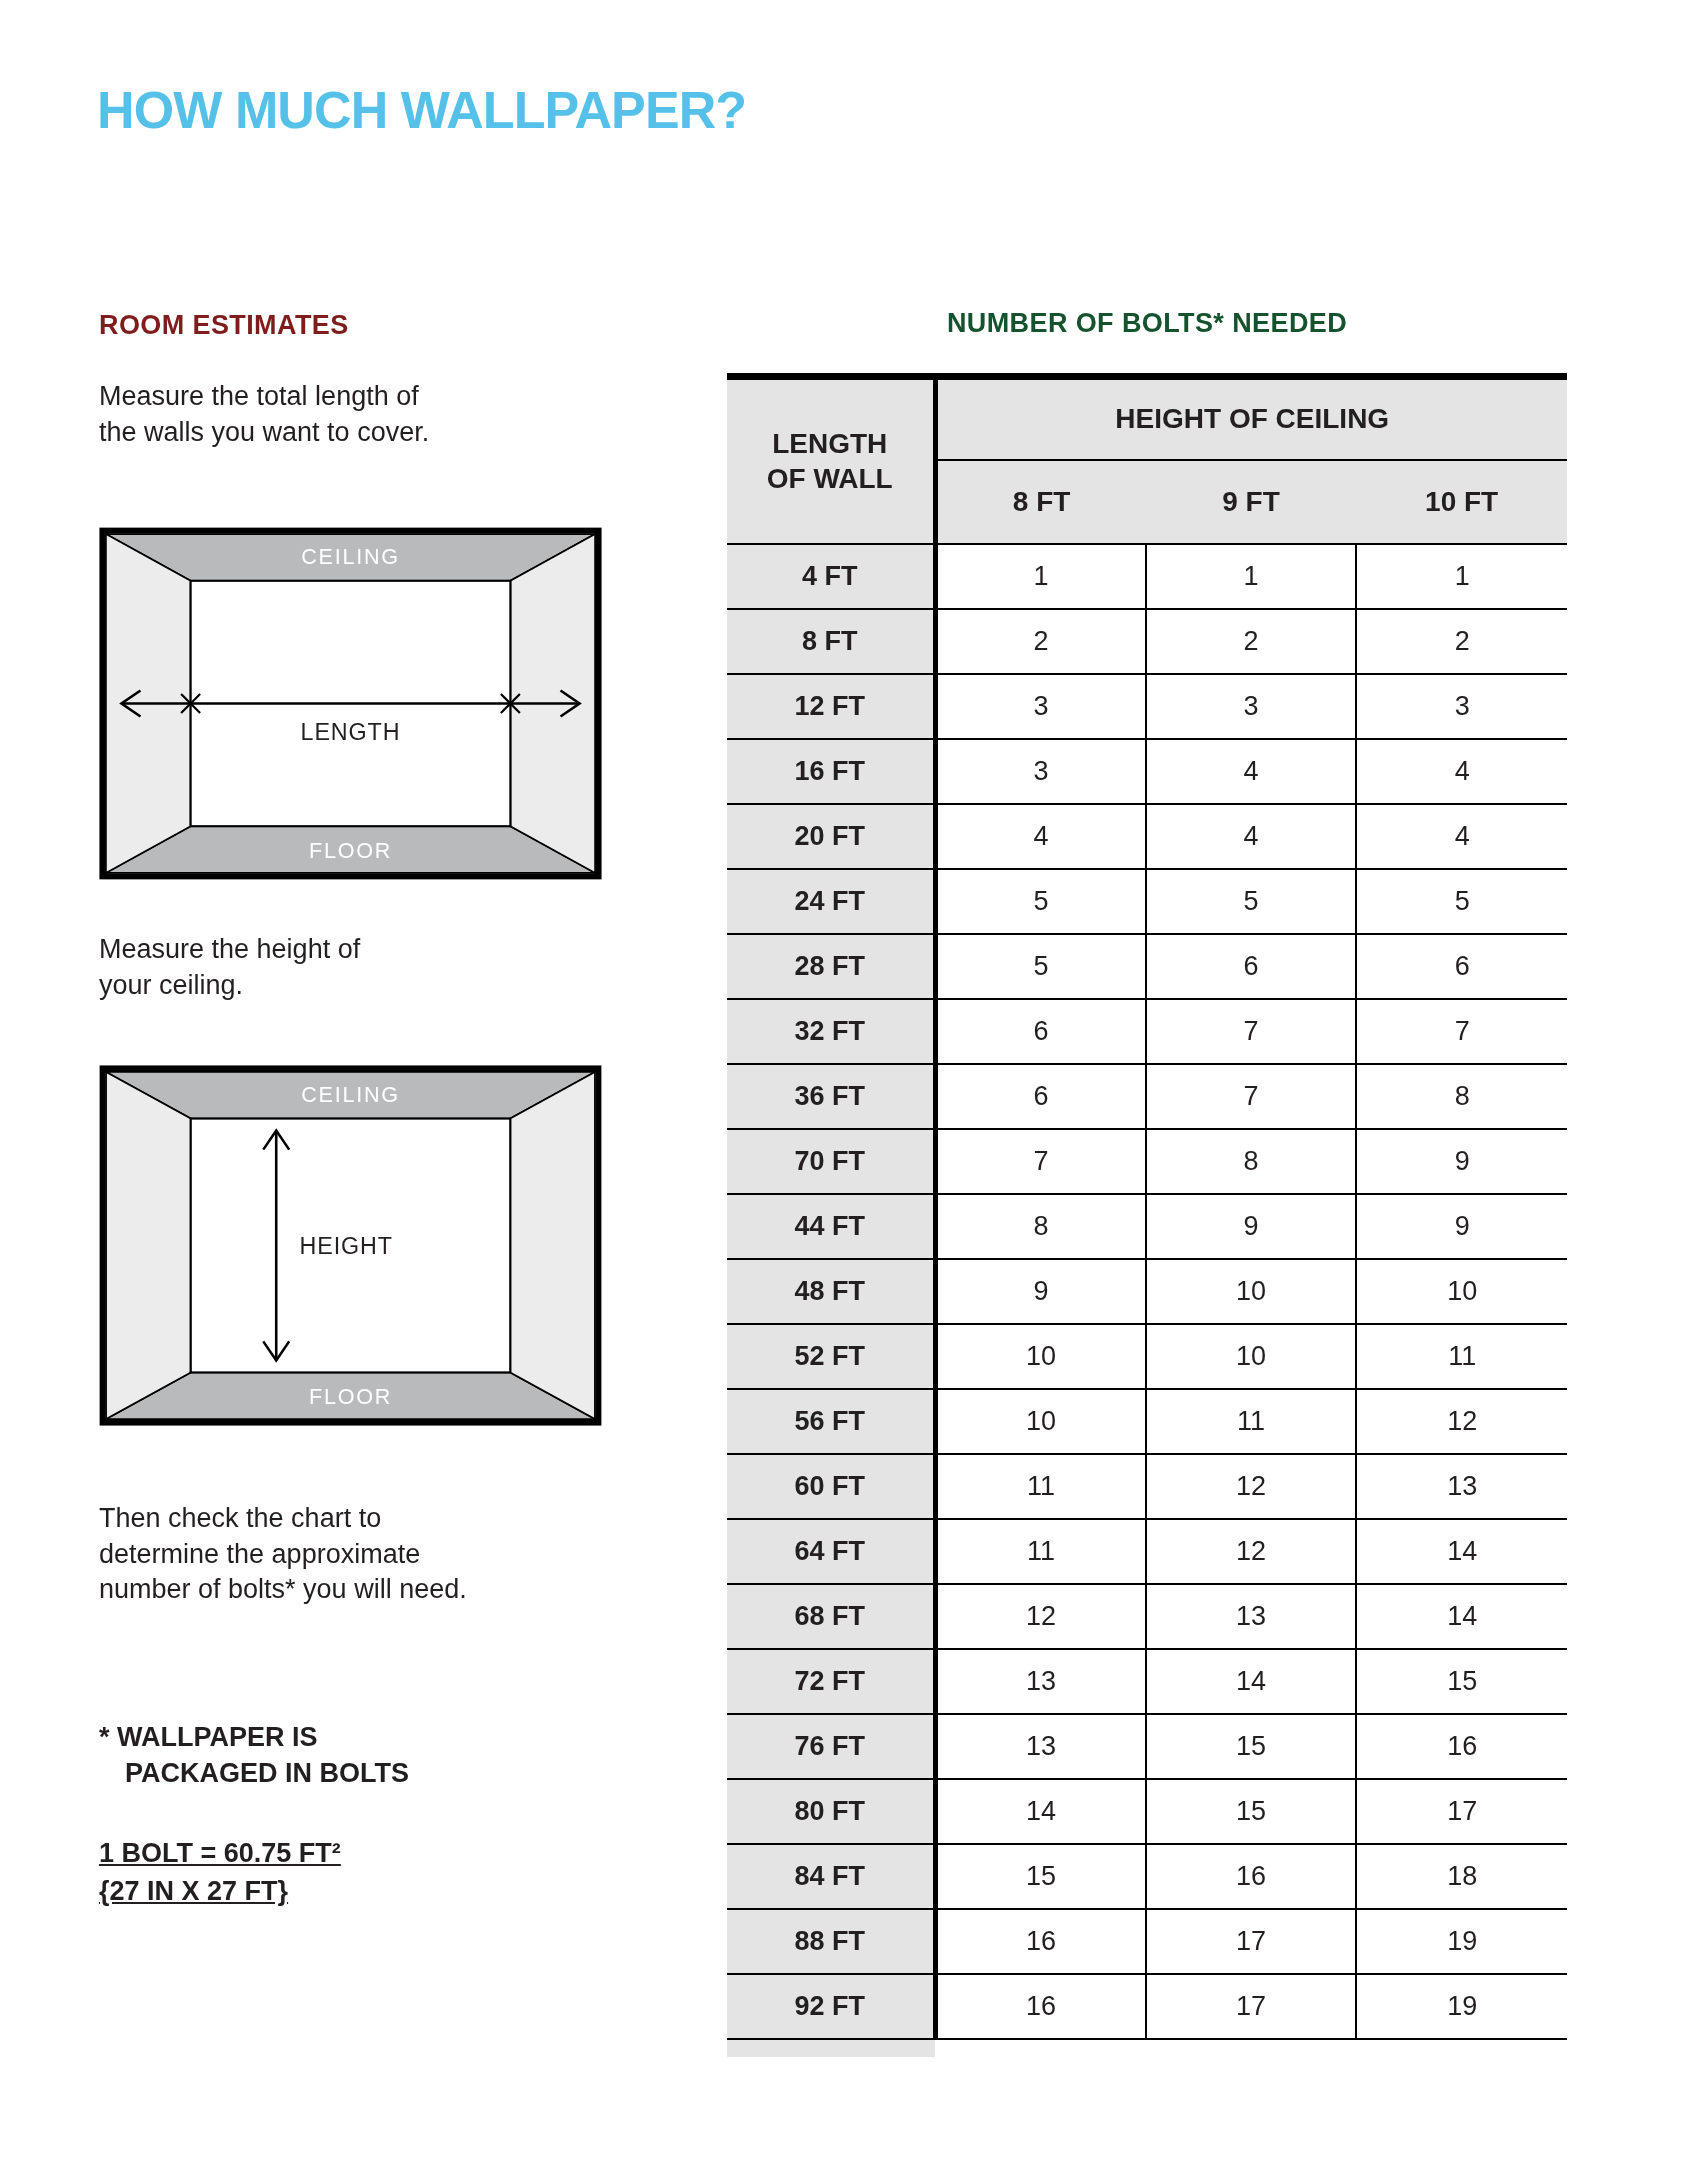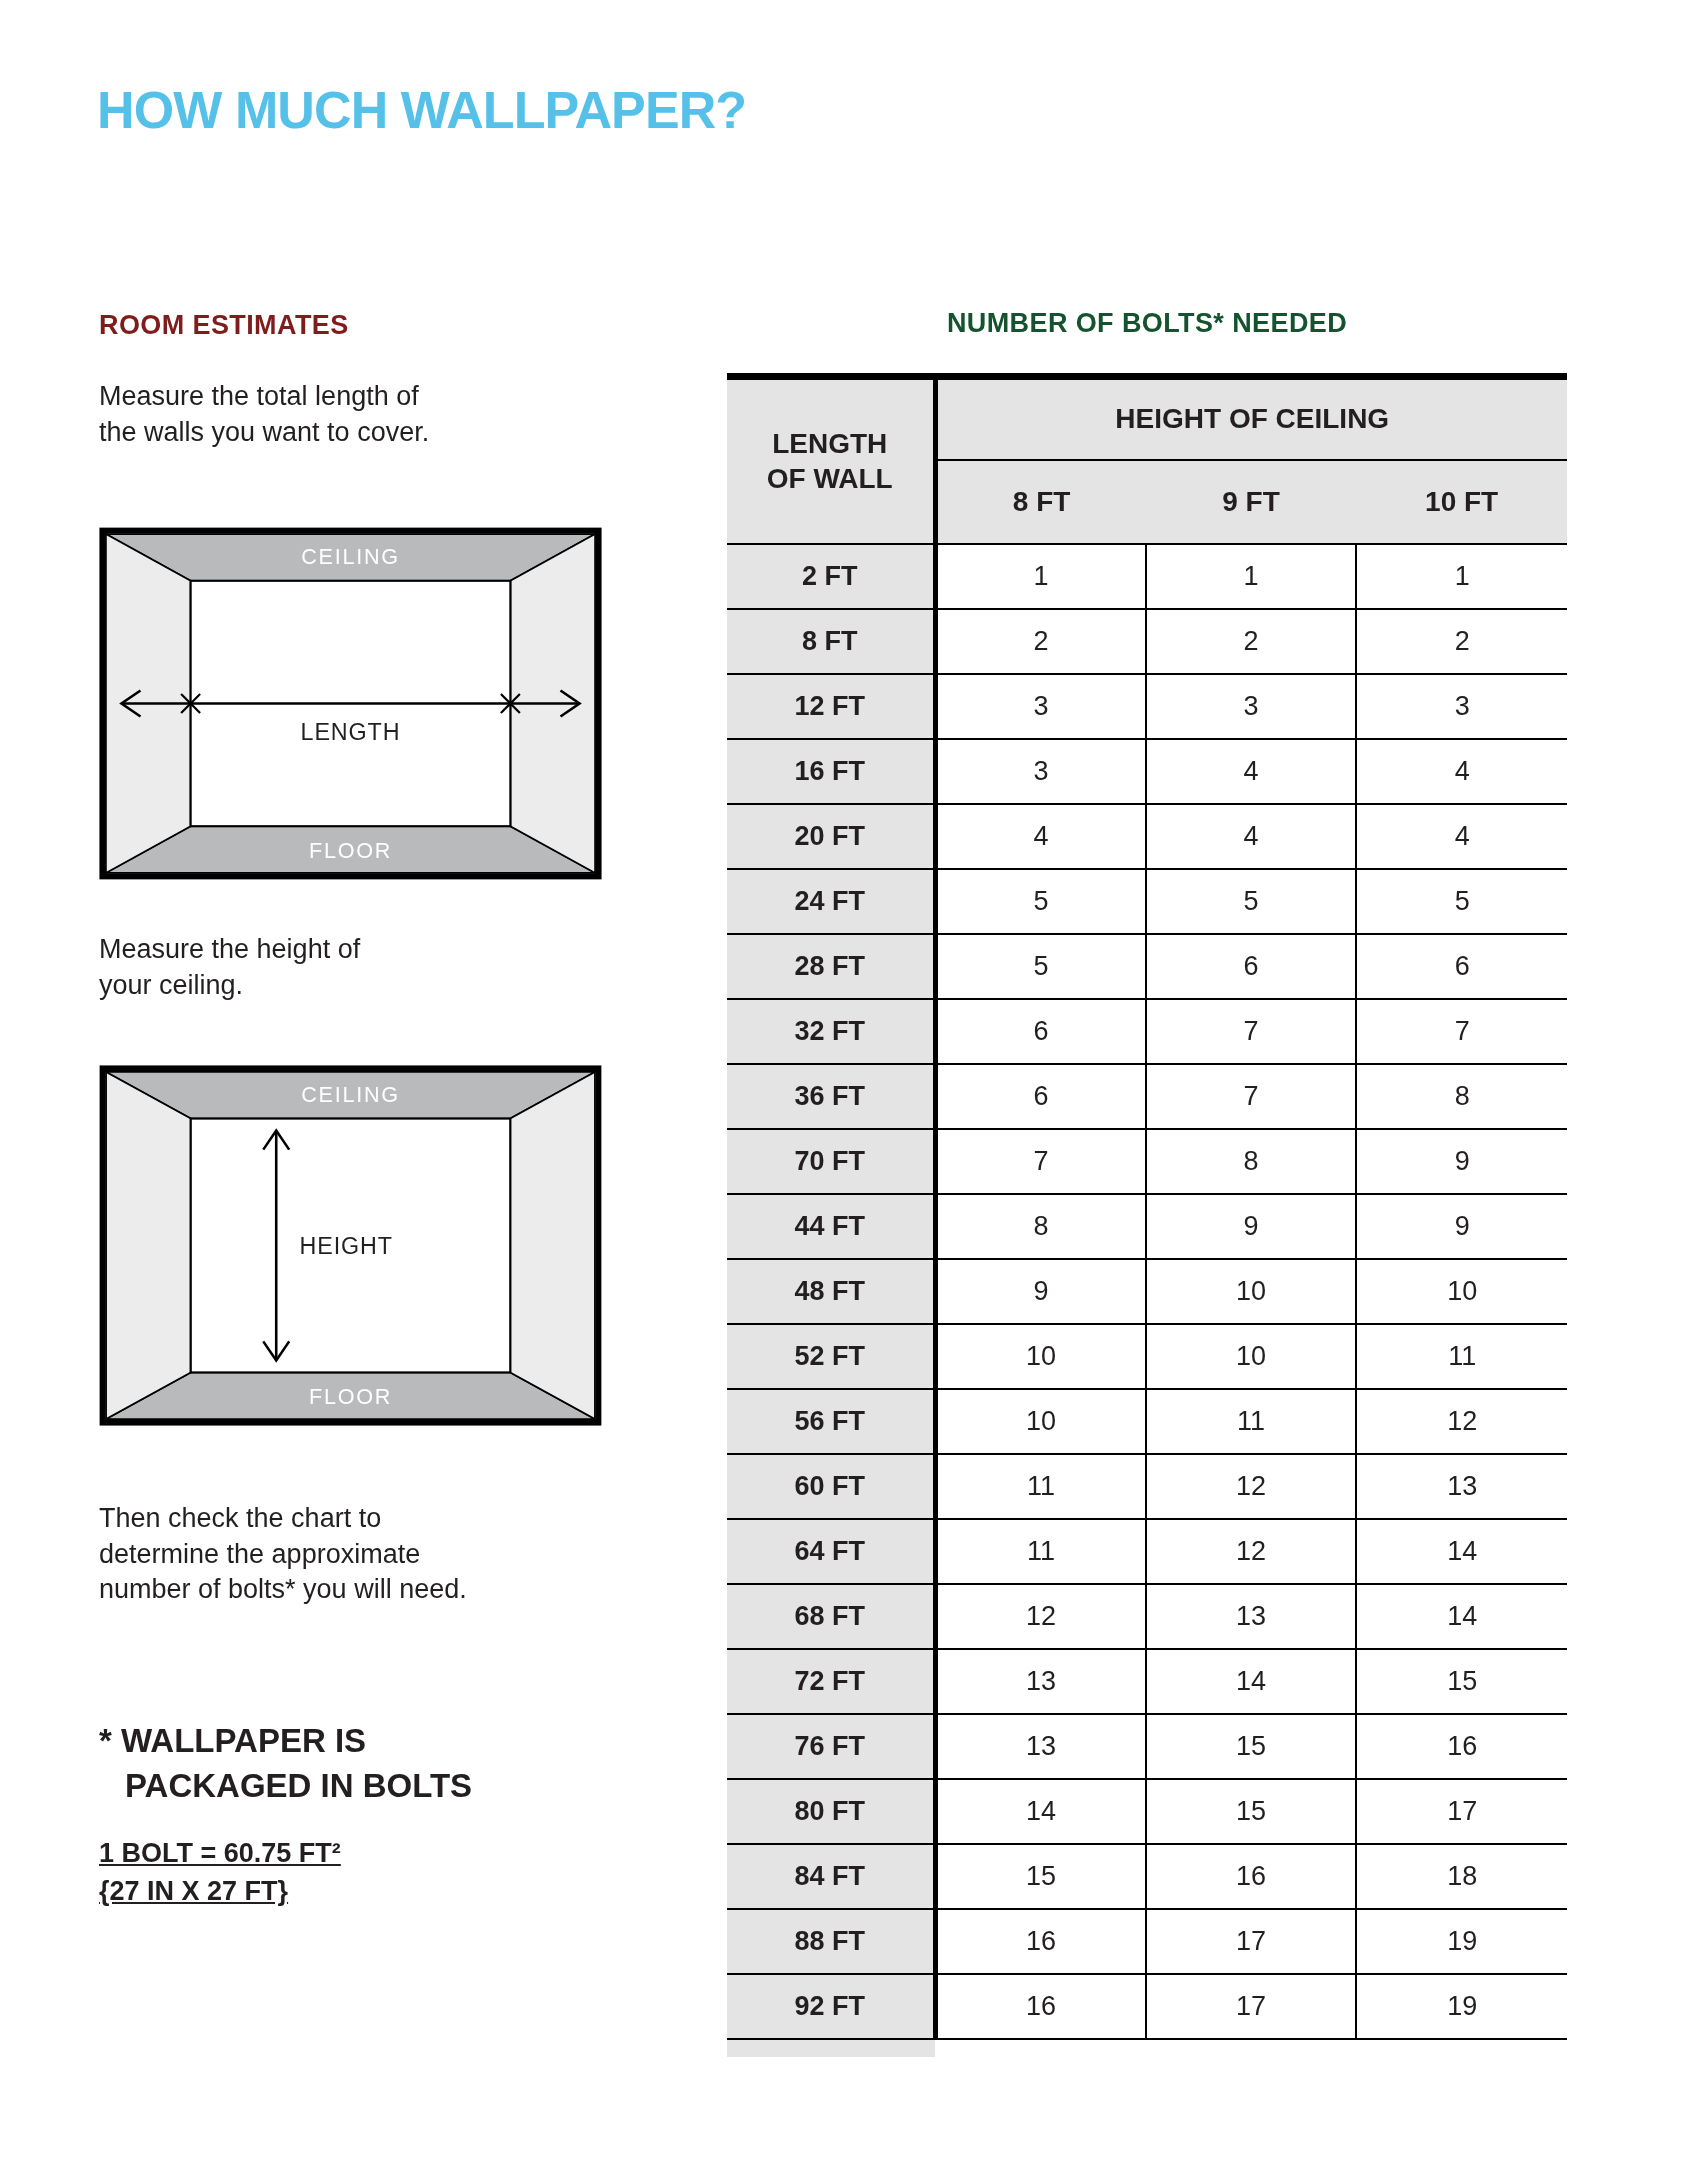--- a/index.html
+++ b/index.html
@@ -17,21 +17,21 @@
     left:97px; top:80px;
     font-size:52px; font-weight:bold; letter-spacing:-0.9px;
     color:#56c1e8;
   }
   .section-head {
     font-size:27px; font-weight:bold; color:#7f1d1d; letter-spacing:0.4px;
   }
   .body-text {
     font-size:27px; line-height:1.32; white-space:pre-line;
   }
-  .footnote-block { font-size:33px; font-weight:bold; line-height:1.35; }
+  .footnote-block { font-size:27px; font-weight:bold; line-height:1.35; }
   .footnote-line2 { padding-left:26px; }
   .bolt-block { font-size:27px; font-weight:bold; line-height:1.4; }
 
   .table-heading {
     left:727px; top:308px; width:840px;
     text-align:center;
     font-size:27px; font-weight:bold; color:#14532d; letter-spacing:0.4px;
   }
 
   .table-wrap { left:727px; top:373px; width:840px; }
@@ -154,21 +154,21 @@
         <th class="group-head" colspan="3">HEIGHT OF CEILING</th>
       </tr>
       <tr>
         <th class="sub-head">8 FT</th>
         <th class="sub-head">9 FT</th>
         <th class="sub-head">10 FT</th>
       </tr>
     </thead>
     <tbody>
         <tr>
-          <td class="label">2 FT</td>
+          <td class="label">4 FT</td>
           <td class="val">1</td>
           <td class="val">1</td>
           <td class="val">1</td>
         </tr>
         <tr>
           <td class="label">8 FT</td>
           <td class="val">2</td>
           <td class="val">2</td>
           <td class="val">2</td>
         </tr>

